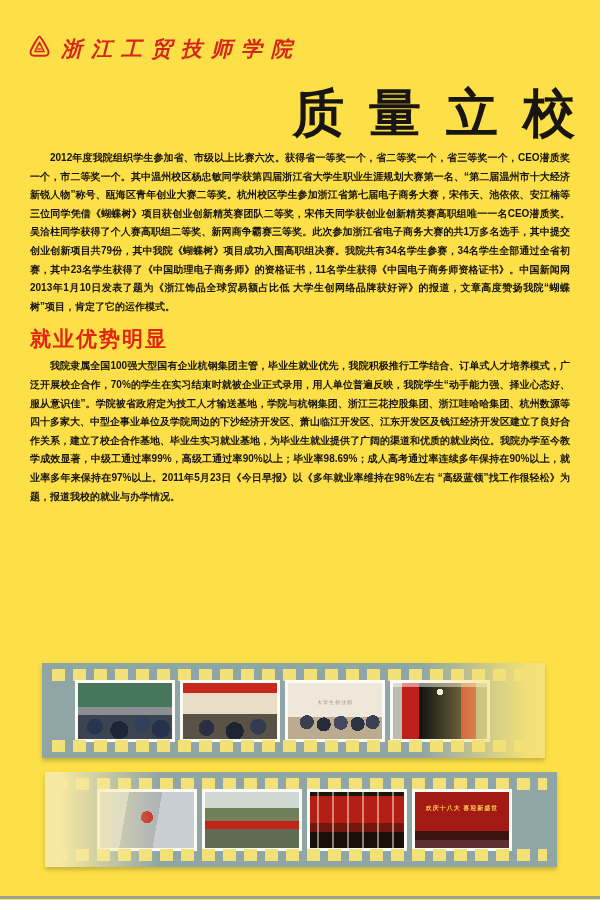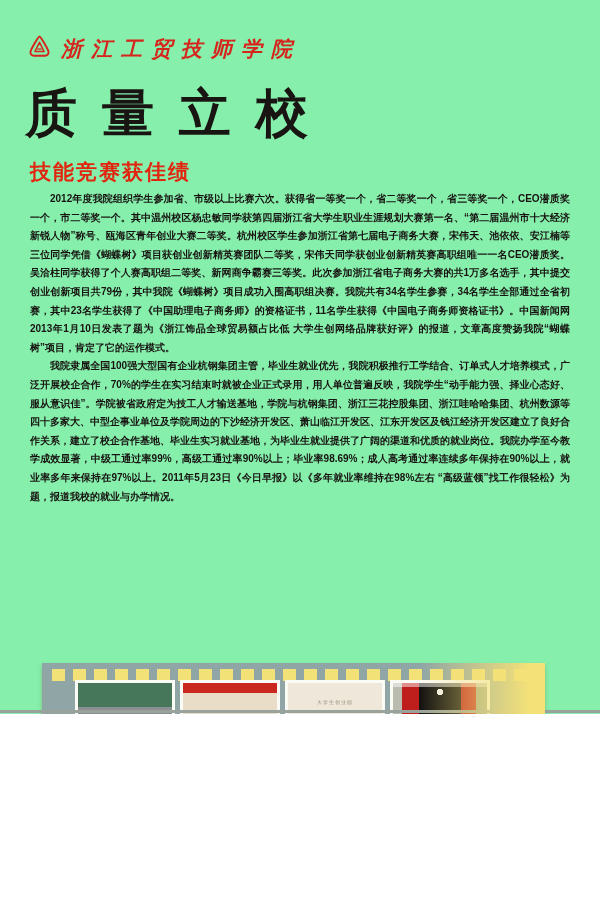--- a/index.html
+++ b/index.html
@@ -1,34 +1,34 @@
 <!DOCTYPE html>
 <html><head>
 <meta charset="utf-8">
 <style>
   * { margin:0; padding:0; box-sizing:border-box; }
   html,body { width:600px; height:900px; }
   body { font-family:"Liberation Sans", sans-serif; }
   .poster {
-    position:relative; width:600px; height:714px;
-    background:#86efac; overflow:hidden;
+    position:relative; width:600px; height:900px;
+    background:#fde047; overflow:hidden;
   }
   
   .header { display:flex; align-items:center; gap:8px; padding:34px 0 0 26px; }
   .emblem { flex:0 0 auto; }
   .school-name {
     font-family:"Liberation Serif", serif;
     font-style:italic; font-weight:bold;
     font-size:21px; color:#d6251d; letter-spacing:9px; white-space:nowrap;
   }
   
   .big-title {
-    margin-top:16px; text-align:left;
+    margin-top:16px; text-align:right;
     font-family:Liberation Mono, monospace; font-weight:bold;
-    font-size:52px; color:#181512; letter-spacing:0.48em; text-indent:0.48em;
+    font-size:52px; color:#181512; letter-spacing:0.48em; text-indent:0.48em;margin-left:6px;
   }
   
   .content { padding:0 30px; }
   .sec-heading {
     margin-top:9px; margin-bottom:4px;
     font-size:21px; font-weight:bold; color:#e2250f; letter-spacing:2px;
   }
   .sec-body {
     font-size:10px; line-height:18.6px; font-weight:bold; color:#171310;
     text-align:justify; text-indent:2em;
@@ -118,22 +118,22 @@
         <path d="M16 10 L21.5 21 L10.5 21 Z" fill="none" stroke="#d6251d" stroke-width="1.8" stroke-linejoin="round"></path>
         <path d="M13.5 18 L18.5 18" stroke="#d6251d" stroke-width="1.6"></path>
       </svg>
     </span>
     <span class="school-name">浙江工贸技师学院</span>
   </div>
 
   <div class="big-title">质量立校</div>
 
   <div class="content">
-    <div class="sec-heading">技能竞赛获佳绩</div>
     <div class="sec-body">2012年度我院组织学生参加省、市级以上比赛六次。获得省一等奖一个，省二等奖一个，省三等奖一个，CEO潜质奖一个，市二等奖一个。其中温州校区杨忠敏同学获第四届浙江省大学生职业生涯规划大赛第一名、“第二届温州市十大经济新锐人物”称号、瓯海区青年创业大赛二等奖。杭州校区学生参加浙江省第七届电子商务大赛，宋伟天、池依依、安江楠等三位同学凭借《蝴蝶树》项目获创业创新精英赛团队二等奖，宋伟天同学获创业创新精英赛高职组唯一一名CEO潜质奖。吴洽柱同学获得了个人赛高职组二等奖、新网商争霸赛三等奖。此次参加浙江省电子商务大赛的共1万多名选手，其中提交创业创新项目共79份，其中我院《蝴蝶树》项目成功入围高职组决赛。我院共有34名学生参赛，34名学生全部通过全省初赛，其中23名学生获得了《中国助理电子商务师》的资格证书，11名学生获得《中国电子商务师资格证书》。中国新闻网2013年1月10日发表了题为《浙江饰品全球贸易额占比低 大学生创网络品牌获好评》的报道，文章高度赞扬我院“蝴蝶树”项目，肯定了它的运作模式。</div>
+    <div class="sec-heading">就业优势明显</div>
     <div class="sec-body">我院隶属全国100强大型国有企业杭钢集团主管，毕业生就业优先，我院积极推行工学结合、订单式人才培养模式，广泛开展校企合作，70%的学生在实习结束时就被企业正式录用，用人单位普遍反映，我院学生“动手能力强、择业心态好、服从意识佳”。学院被省政府定为技工人才输送基地，学院与杭钢集团、浙江三花控股集团、浙江哇哈哈集团、杭州数源等四十多家大、中型企事业单位及学院周边的下沙经济开发区、萧山临江开发区、江东开发区及钱江经济开发区建立了良好合作关系，建立了校企合作基地、毕业生实习就业基地，为毕业生就业提供了广阔的渠道和优质的就业岗位。我院办学至今教学成效显著，中级工通过率99%，高级工通过率90%以上；毕业率98.69%；成人高考通过率连续多年保持在90%以上，就业率多年来保持在97%以上。2011年5月23日《今日早报》以《多年就业率维持在98%左右 “高级蓝领”找工作很轻松》为题，报道我校的就业与办学情况。</div>
   </div>
 
   <div class="strip strip-1">
     <div class="holes top"></div>
     <div class="photo-row">
       <div class="photo p-a1"></div>
       <div class="photo p-a2"></div>
       <div class="photo p-a3">
         <span class="cap">大学生创业园</span>

